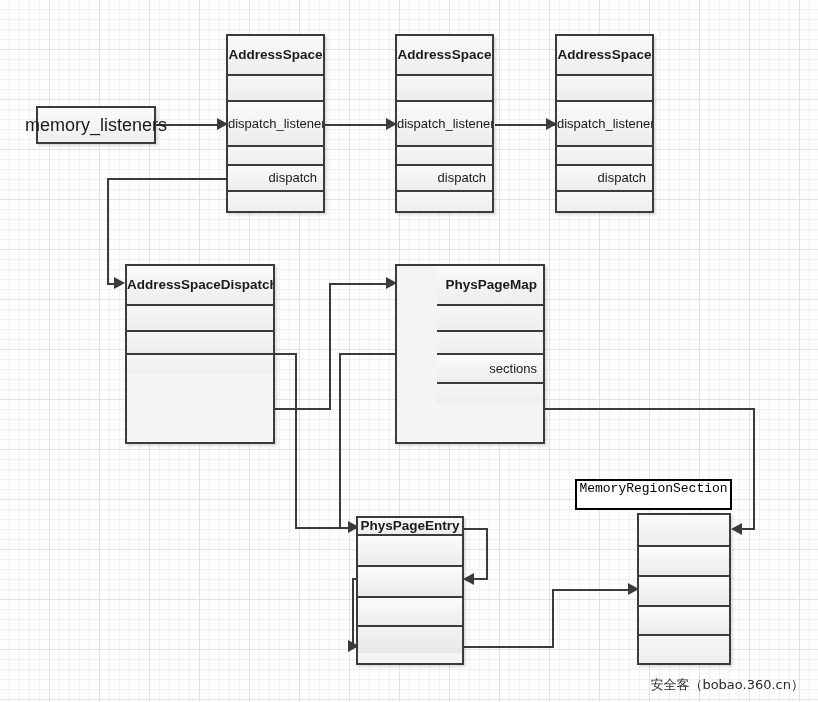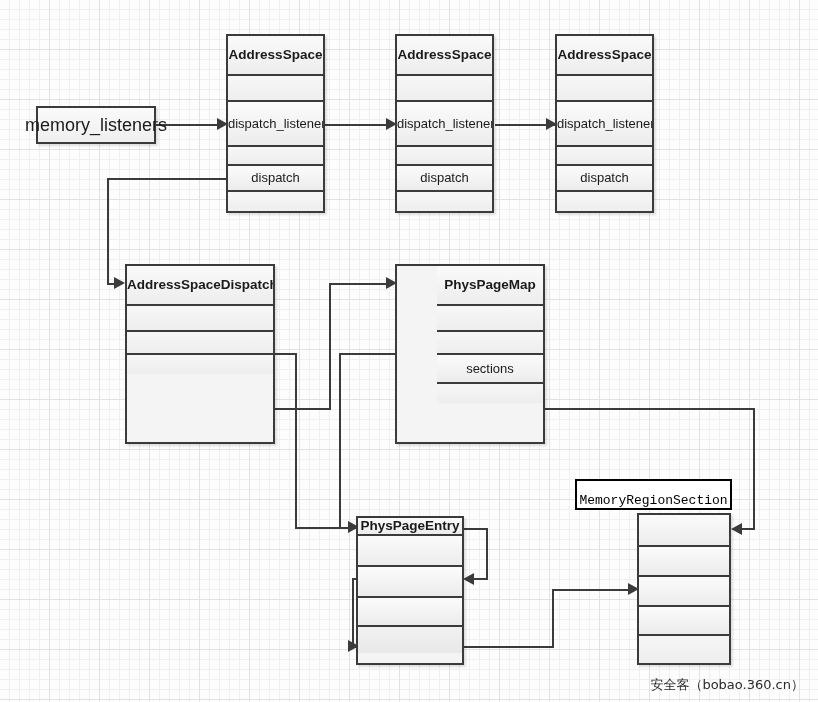--- a/index.html
+++ b/index.html
@@ -54,20 +54,21 @@
     font-size: 13.5px;
     background: linear-gradient(to bottom, #fafafa 0%, #ededed 100%);
   }
   .uml-row.blank {
     background: linear-gradient(to bottom, #f6f6f6 0%, #eeeeee 100%);
   }
   .uml-row .rowtext {
     display: block;
     padding: 0 6px;
     width: 100%;
+    text-align: right;
   }
 
   
   .plain-box {
     position: absolute;
     box-sizing: border-box;
     border: 2px solid #3b3b3b;
     background: linear-gradient(to bottom, #fafafa 0%, #efefef 100%);
     box-shadow: 2px 2px 2px rgba(0,0,0,0.12);
     display: flex;
@@ -76,21 +77,21 @@
     font-size: 18px;
     color: #1a1a1a;
     z-index: 5;
   }
   .mono-box {
     position: absolute;
     box-sizing: border-box;
     border: 2.5px solid #000000;
     background: #ffffff;
     display: flex;
-    align-items: flex-end;
+    align-items: flex-start;
     justify-content: center;
     font-family: "Liberation Mono", "DejaVu Sans Mono", monospace;
     font-size: 13px;
     color: #000000;
     z-index: 6;
   }
 
   
   .conn {
     position: absolute;

